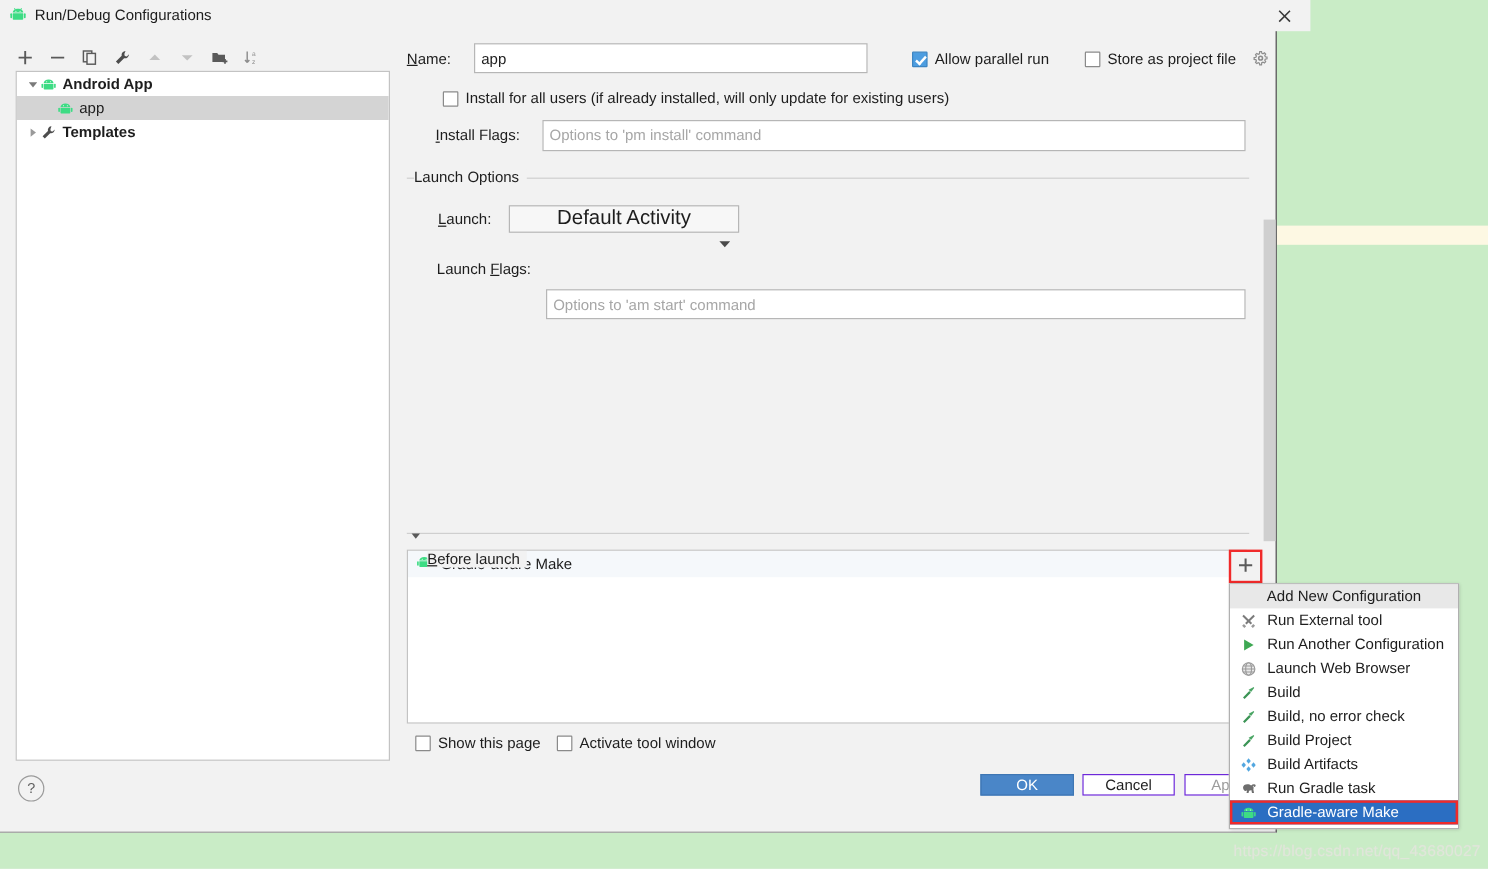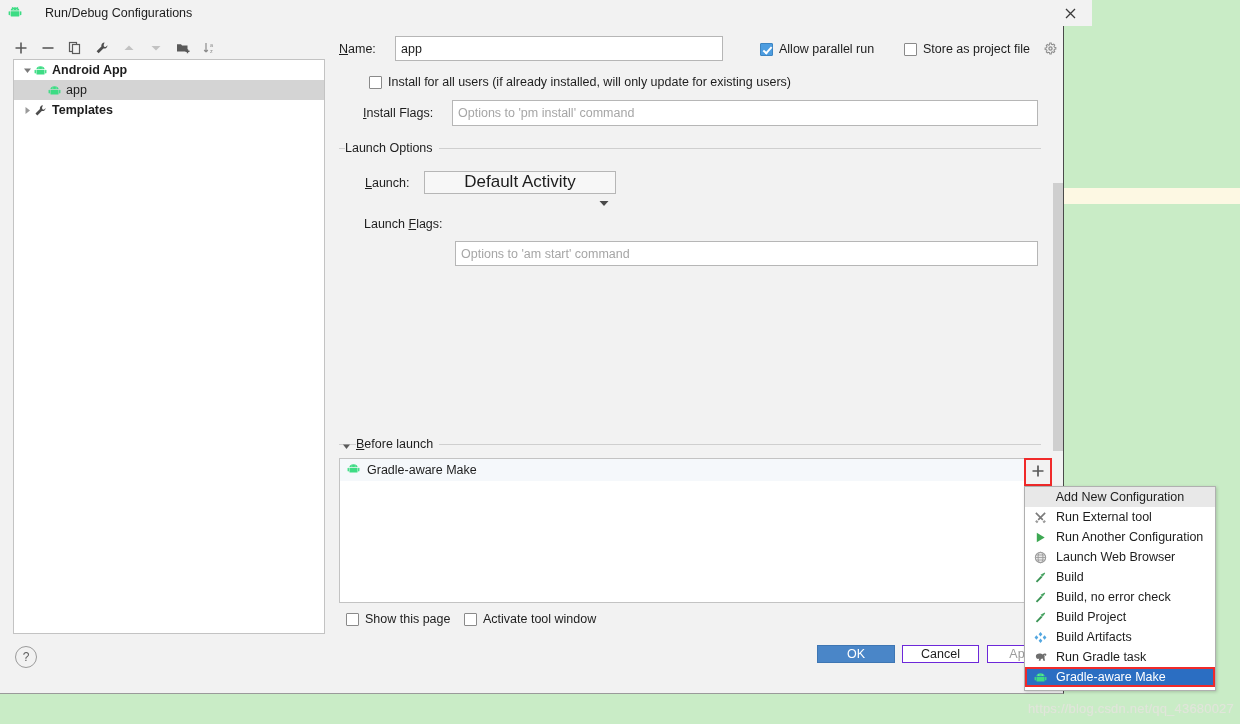--- a/index.html
+++ b/index.html
@@ -31,21 +31,21 @@
   #dialog {
     position: absolute; left: 0; top: 0;
     width: 1064px; height: 694px;
     background: #f2f2f2;
     border-right: 1px solid #4a4a4a;
     border-bottom: 1px solid #9a9a9a;
   }
   #titlebar {
     position: absolute; left: 0; top: 0; width: 1092px; height: 26px;
     background: #f2f2f2;
-    display: flex; align-items: center; gap: 16px;
+    display: flex; align-items: center;
   }
   #titlebar .t-icon { margin-left: 8px; margin-right: 7px; display: block; }
   #titlebar .t-text { font-size: 12.5px; color: #1d1d1d; }
   #close-btn {
     position: absolute; right: 0; top: 0; width: 44px; height: 26px;
     display: flex; align-items: center; justify-content: center;
     cursor: default;
   }
   #close-btn svg { display: block; }
 
@@ -144,21 +144,21 @@
   }
 
   
   #content-scrollbar {
     position: absolute; left: 1053px; top: 183px;
     width: 10px; height: 268px; background: #cfcfcf;
   }
 
   
   #before-launch-arrow { position: absolute; left: 342px; top: 440px; }
-  #before-launch-title { position: absolute; left: 356px; top: 437px; background: #f2f2f2; padding-right: 6px; z-index: 2;}
+  #before-launch-title { position: absolute; left: 356px; top: 459px; background: #f2f2f2; padding-right: 6px; z-index: 2;}
   #before-launch-line {
     position: absolute; left: 339px; top: 444px; width: 702px; height: 1px;
     background: #cfcfcf;
   }
   #before-launch-list {
     position: absolute; left: 339px; top: 458px;
     width: 700px; height: 145px;
     background: #fff; border: 1px solid #c3c3c3;
     overflow: hidden;
   }

